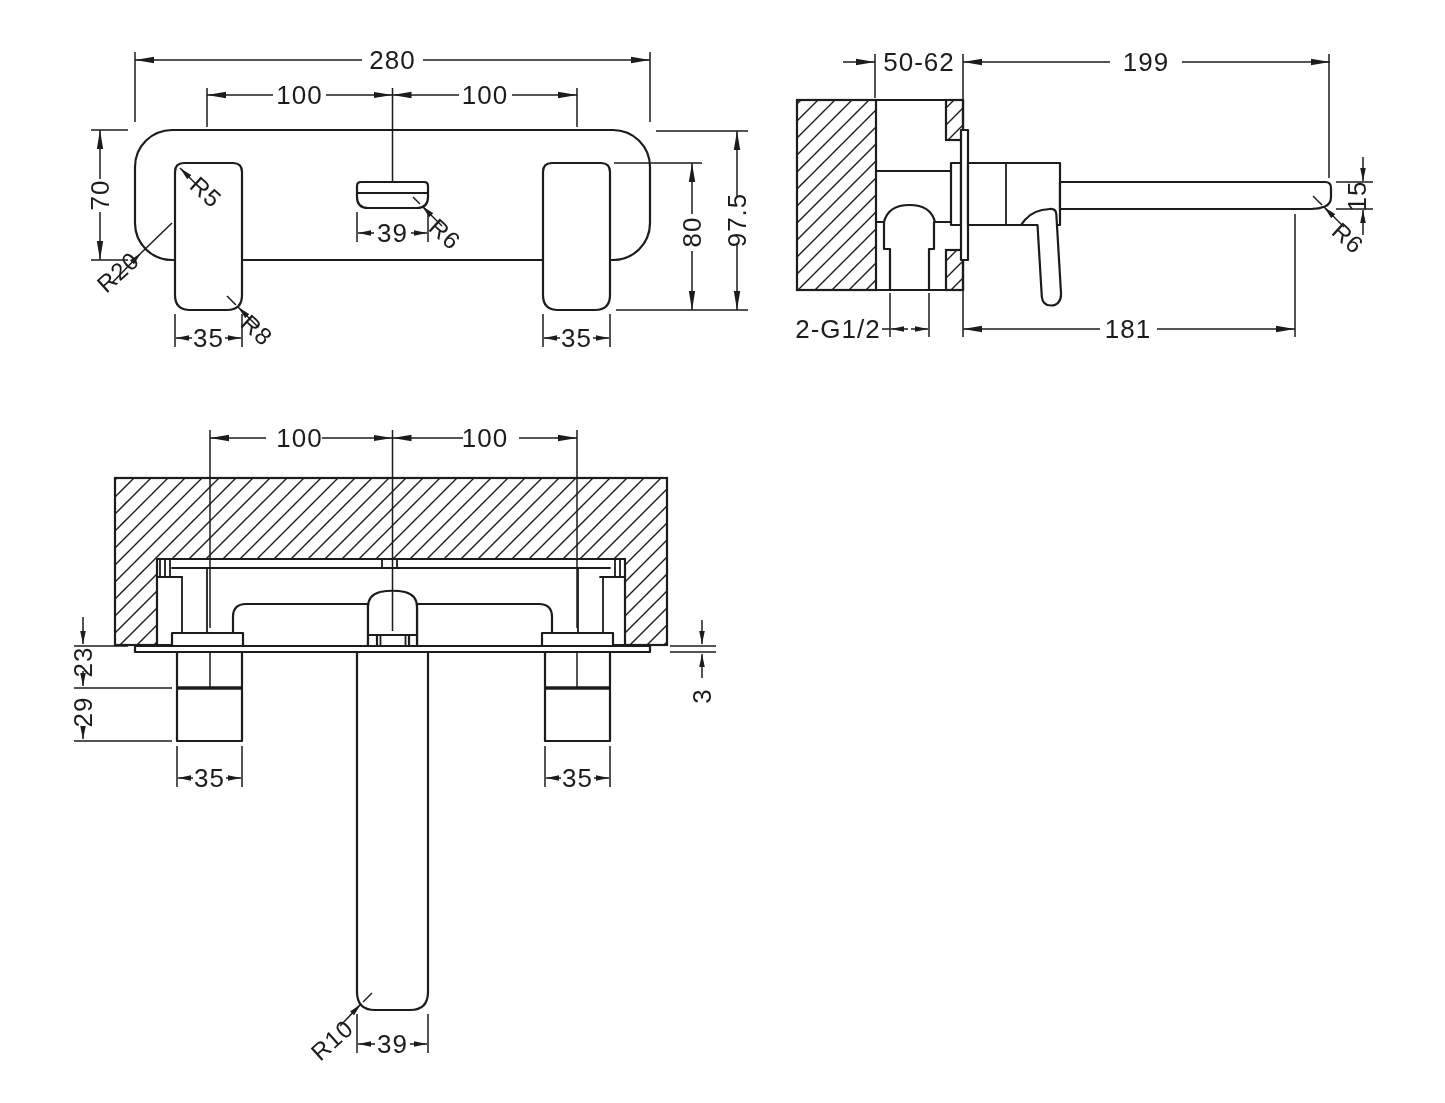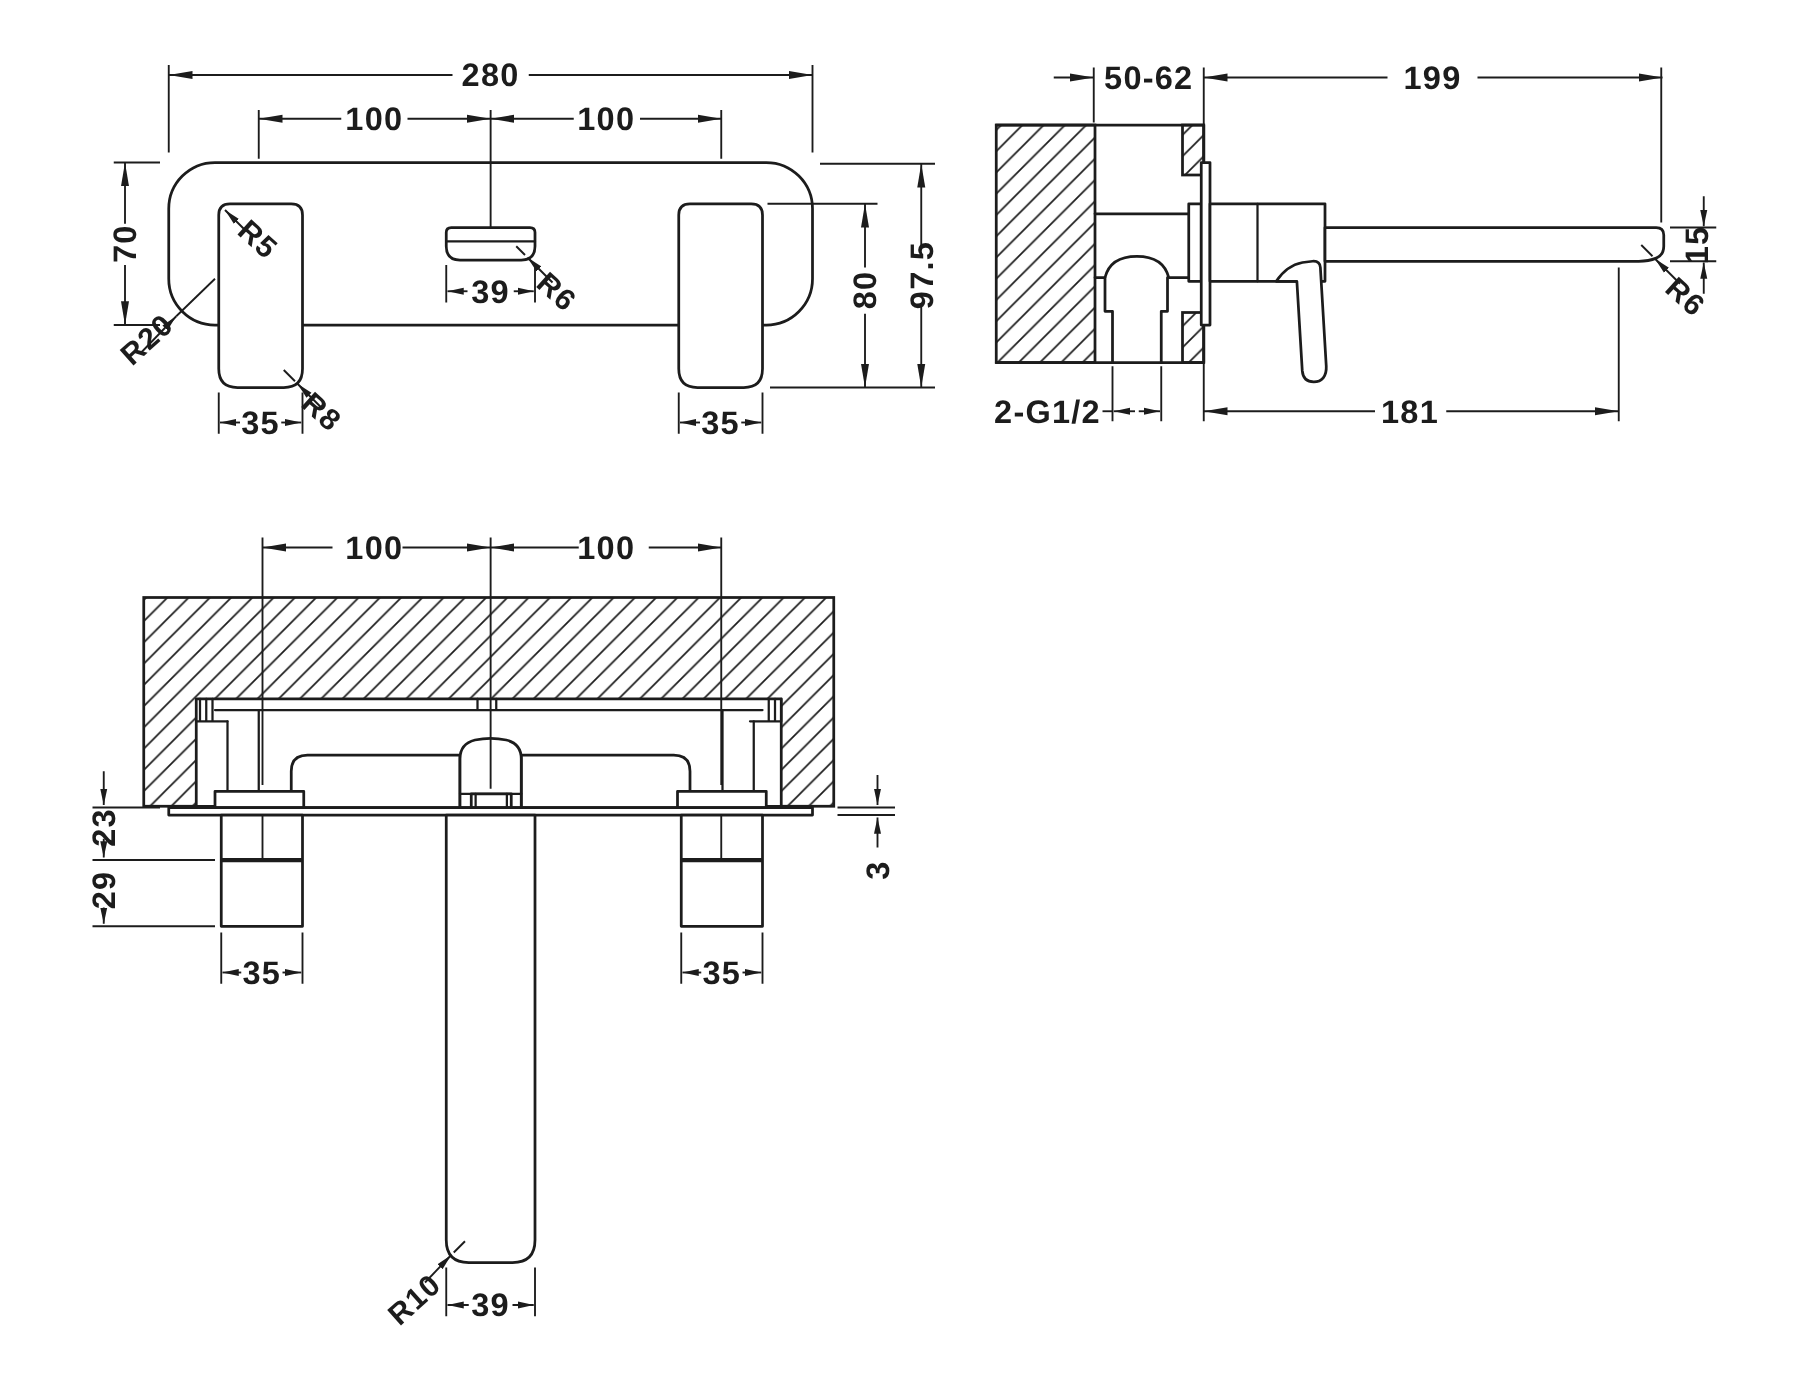--- a/index.html
+++ b/index.html
@@ -1,16 +1,16 @@
 <!DOCTYPE html>
 <html><head>
 <meta charset="utf-8">
 <style>
   html,body{margin:0;padding:0;background:#ffffff;}
-  .sheet{position:relative;width:1445px;height:1103px;background:#ffffff;overflow:hidden;font-weight:bold;}
+  .sheet{position:relative;width:1445px;height:1103px;background:#ffffff;overflow:hidden;}
   svg{display:block;}
   .f2{fill:#ffffff;stroke:#1c1c1c;stroke-width:2.2;stroke-linejoin:round;}
   .s2{fill:none;stroke:#1c1c1c;stroke-width:2.2;stroke-linejoin:round;stroke-linecap:round;}
   .s1{fill:none;stroke:#1c1c1c;stroke-width:1.8;stroke-linecap:round;}
   .dimln{fill:none;stroke:#1c1c1c;stroke-width:1.5;}
   .thk{fill:none;stroke:#1c1c1c;stroke-width:3.4;}
   .hat{fill:url(#hatch);stroke:#1c1c1c;stroke-width:2.2;}
   text.dim{font-family:"Liberation Sans",sans-serif;font-size:26px;fill:#1c1c1c;
            text-anchor:middle;dominant-baseline:central;letter-spacing:1px;}
   text.rad{font-family:"Liberation Sans",sans-serif;font-size:24px;fill:#1c1c1c;

